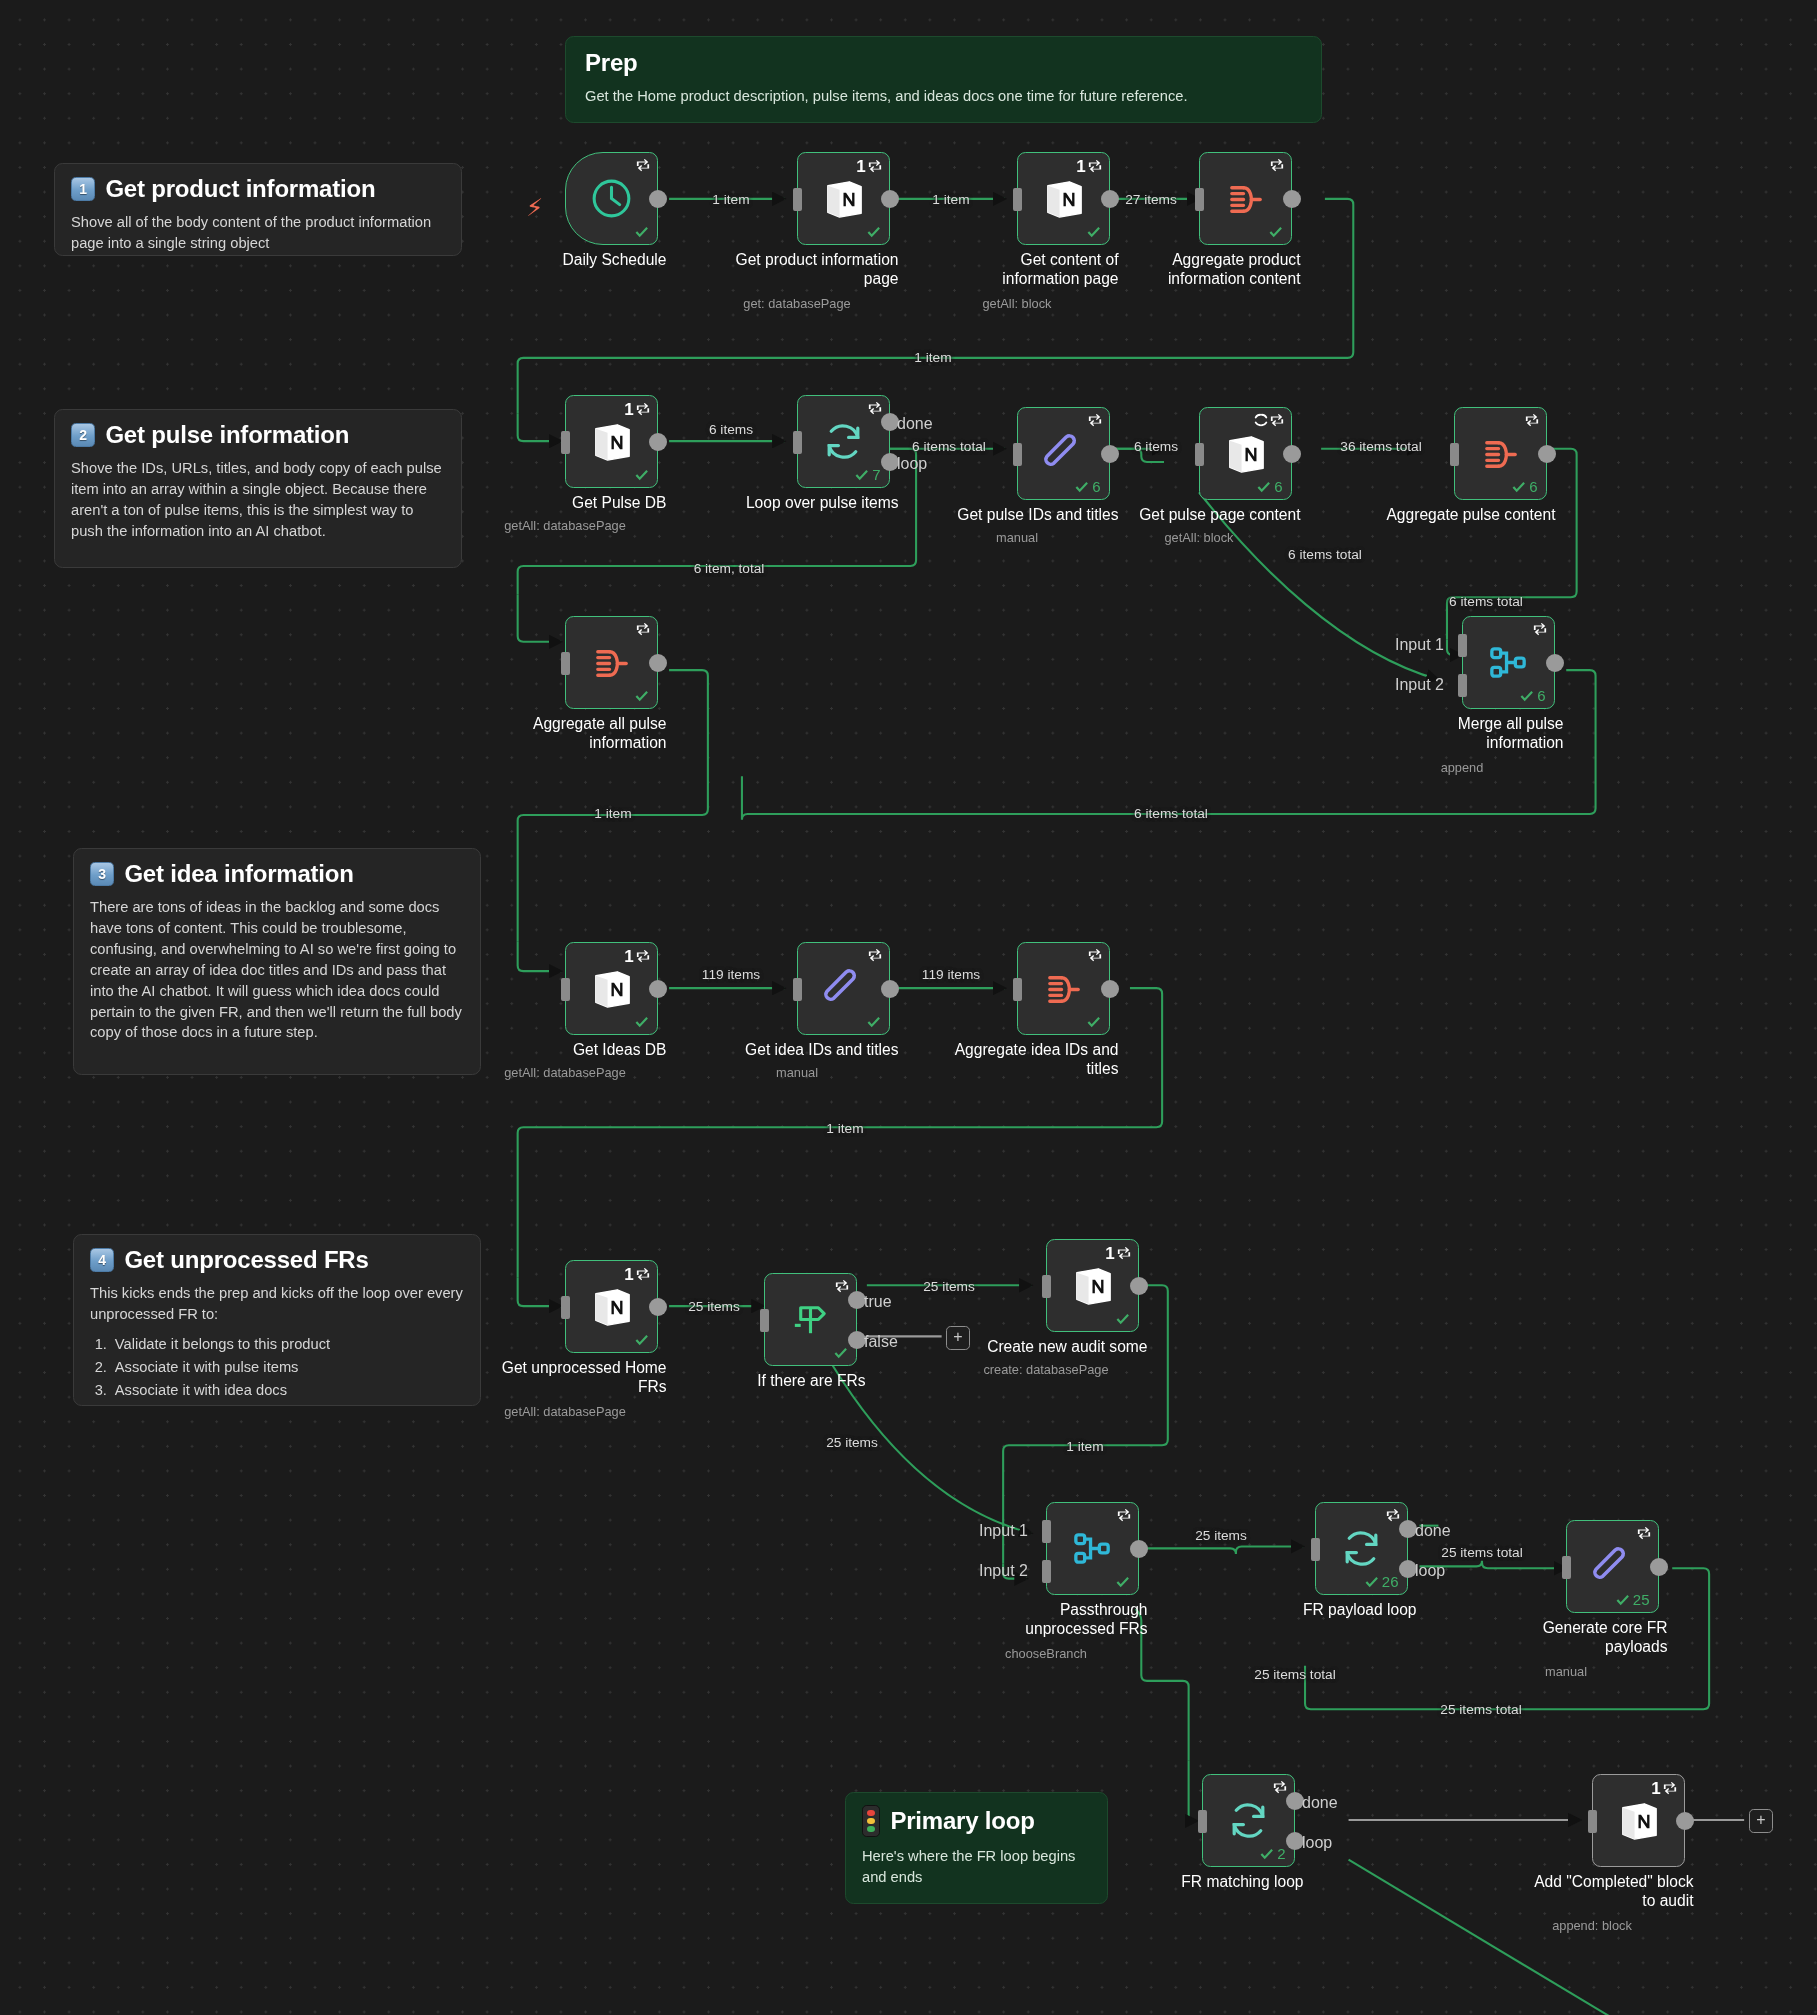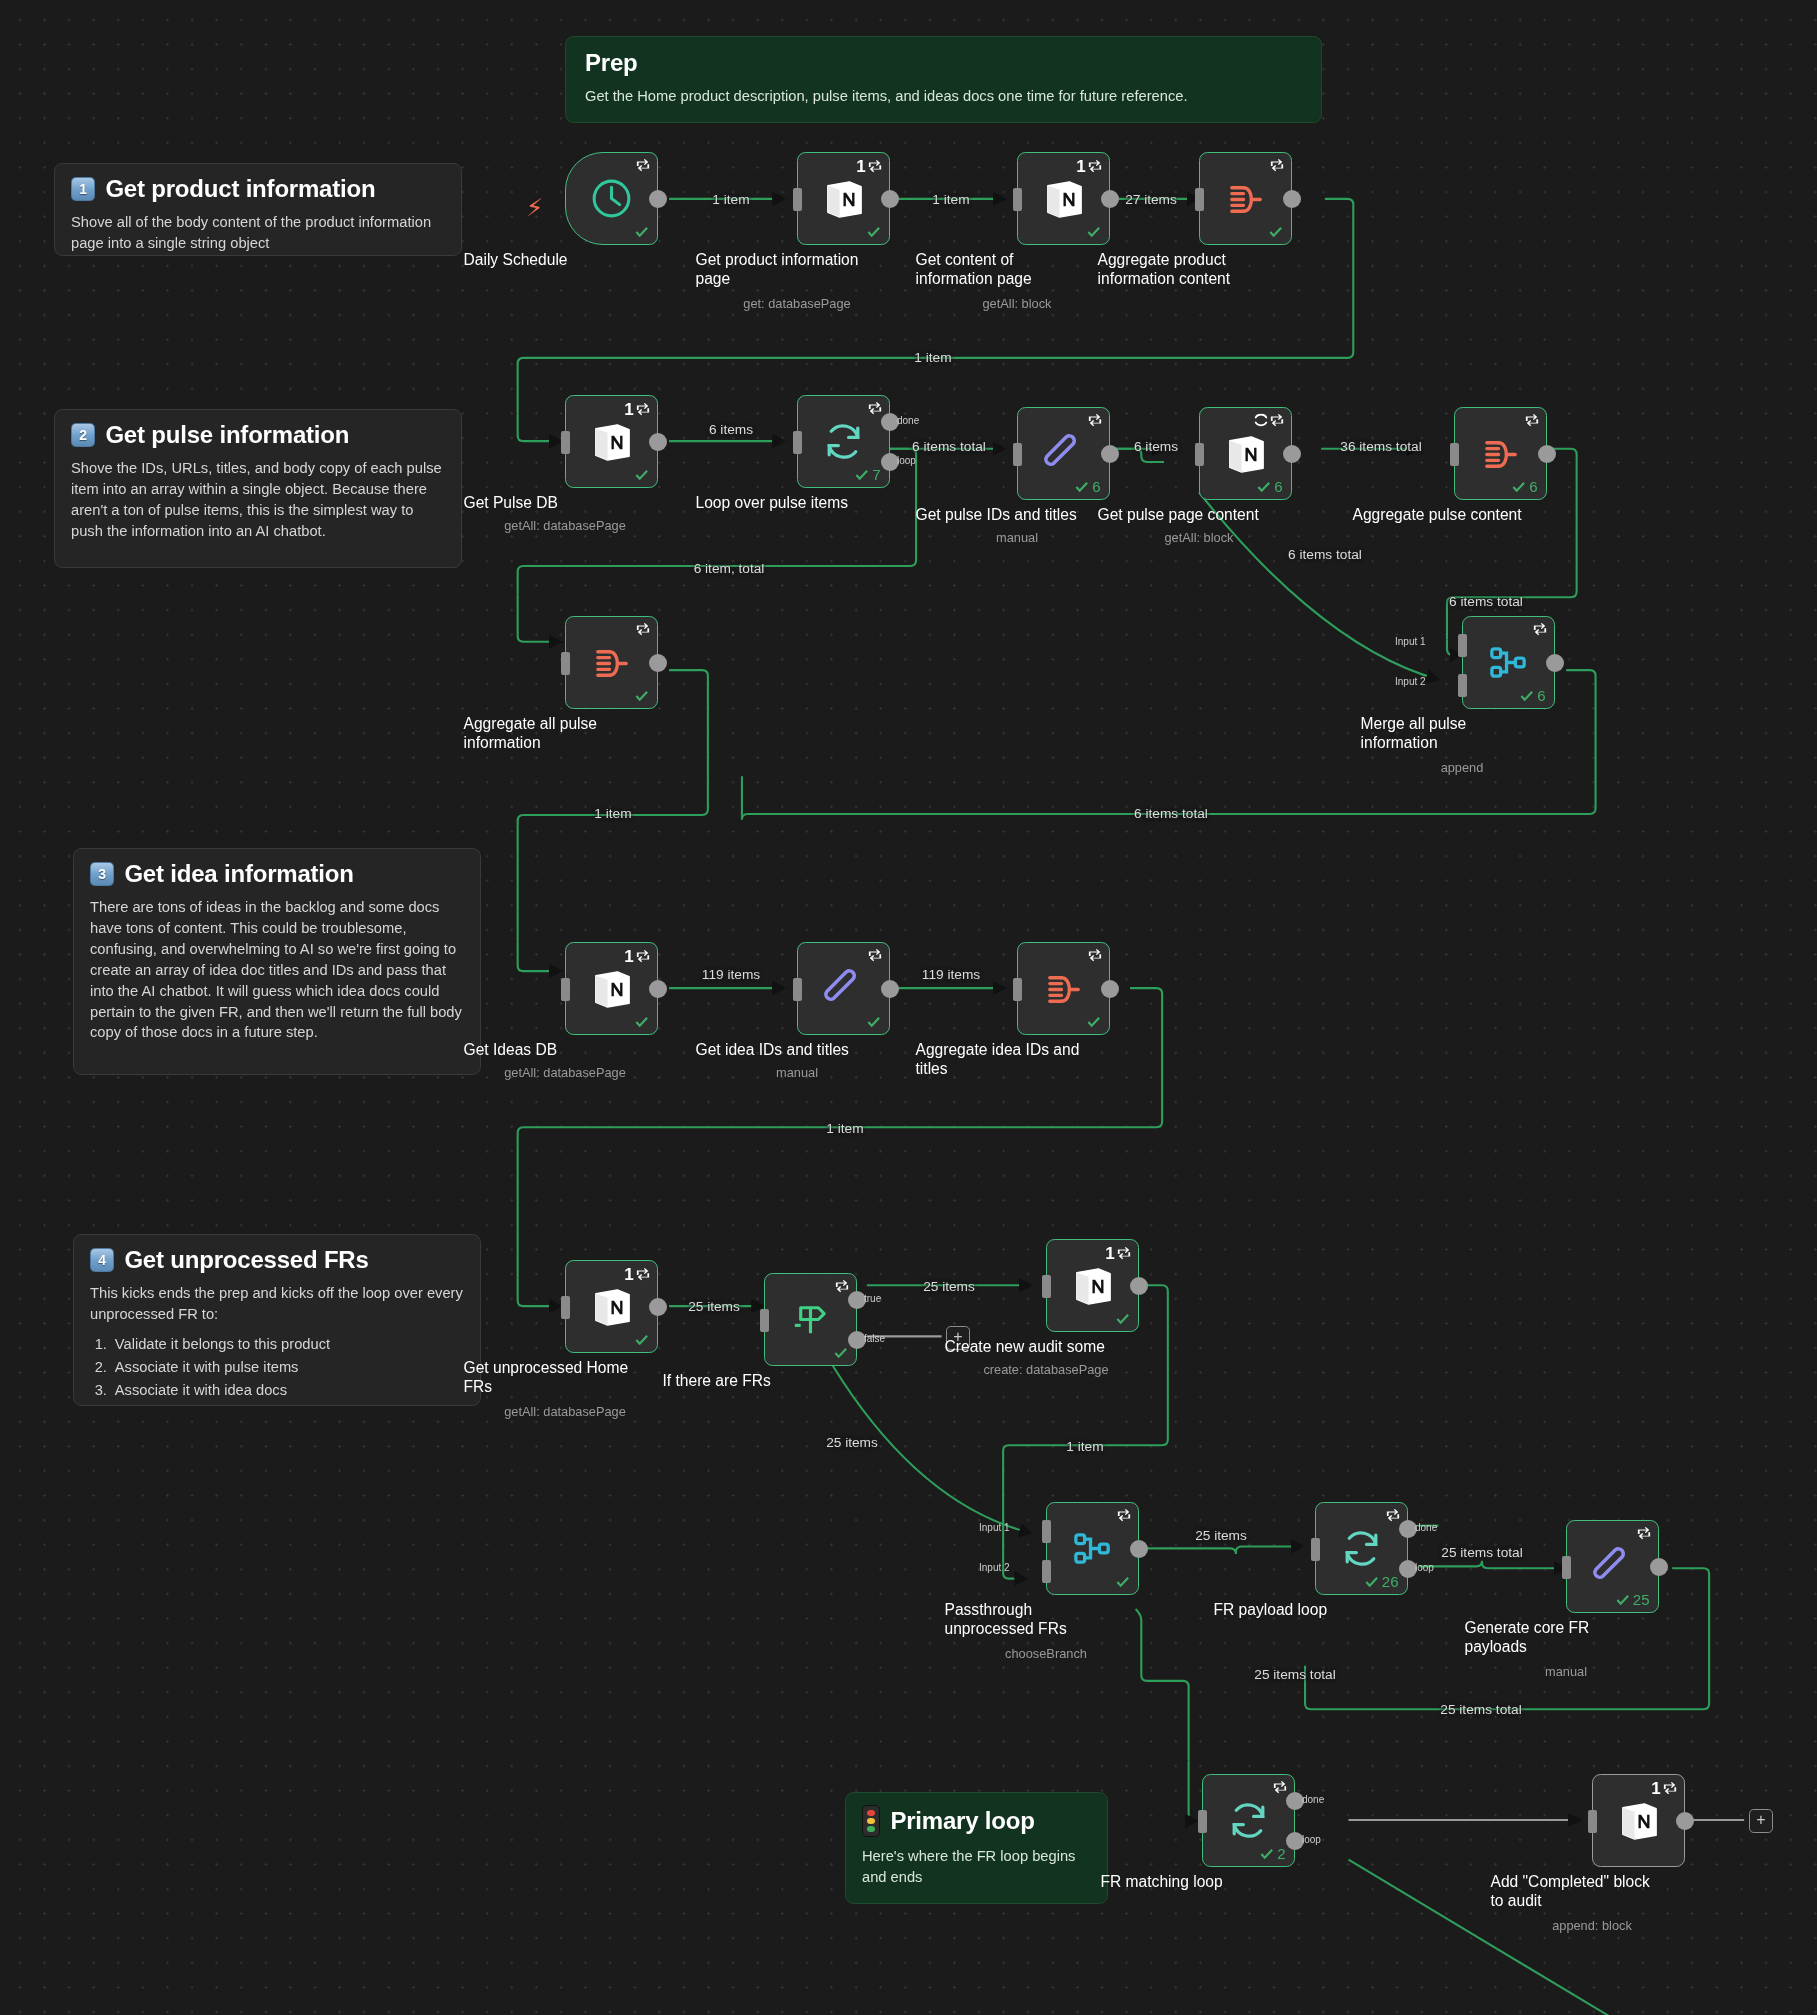--- a/index.html
+++ b/index.html
@@ -65,38 +65,38 @@
   .badge-tl .cnt{font-size:17px;}
   .retry{width:14px;height:14px;display:block;}
 
   .check{position:absolute;right:8.5px;bottom:4.7px;display:flex;align-items:center;gap:2.8px;
     color:#3fae67;font-size:16px;line-height:1;}
   .check .ck{width:15px;height:15px;display:block;}
   .check .num{font-size:15px;color:#3fae67;}
 
   .ncap{
     position:absolute;top:98px;left:50%;transform:translateX(-50%);
-    width:203px;text-align:left;font-size:15.6px;color:#fff;line-height:1.24;
+    width:203px;text-align:right;font-size:15.6px;color:#fff;line-height:1.24;
     white-space:pre-line;
   }
   .nsub{
     position:absolute;left:50%;transform:translateX(-50%);
     width:227px;text-align:center;font-size:12.8px;color:#9a9a9a;line-height:1.2;
   }
 
   
   .port-in{position:absolute;width:8.5px;height:23px;background:#8a8a8a;border-radius:1.9px;
     left:-4.7px;top:35px;}
   .port-out{position:absolute;width:18px;height:18px;border-radius:50%;background:#9a9a9a;
     right:-9.5px;top:37px;}
   .port-out.o1{top:17px;}
   .port-out.o2{top:57px;}
   .port-in.i1{top:17px;}
   .port-in.i2{top:57px;}
-  .plabel{position:absolute;font-size:10px;color:#cfcfcf;white-space:nowrap;}
+  .plabel{position:absolute;font-size:16px;color:#cfcfcf;white-space:nowrap;}
 
   .plus{
     position:absolute;width:22px;height:22px;border:1.5px solid #8d8d8d;border-radius:4.7px;
     color:#c9c9c9;font-size:16px;line-height:19px;text-align:center;background:#1f1f1f;
   }
   .bolt{position:absolute;color:#ef6b52;font-size:24.6px;line-height:1;}
 
   .elabel{position:absolute;font-size:13.7px;color:#dcdcdc;white-space:nowrap;
     transform:translate(-50%,-50%);text-shadow:0 0 3.8px #1b1b1b,0 0 3.8px #1b1b1b;}
 </style>

